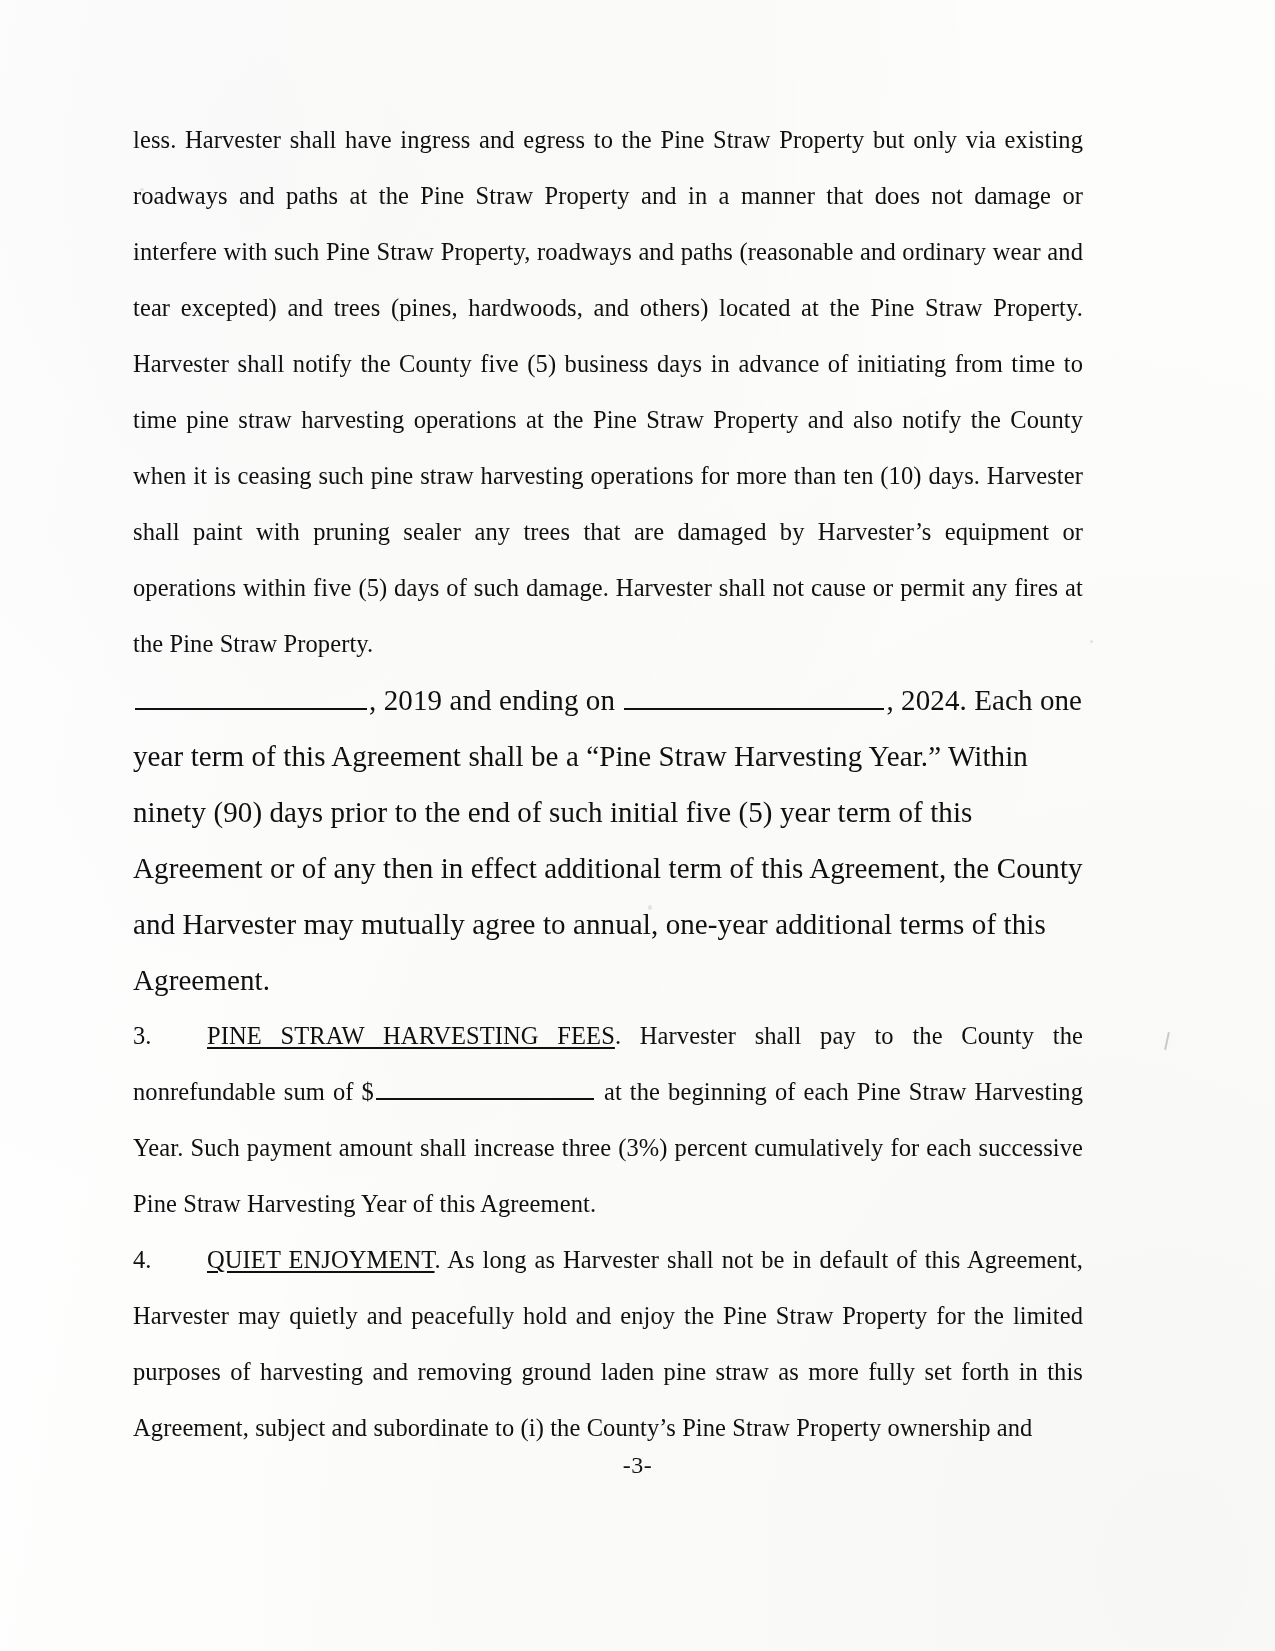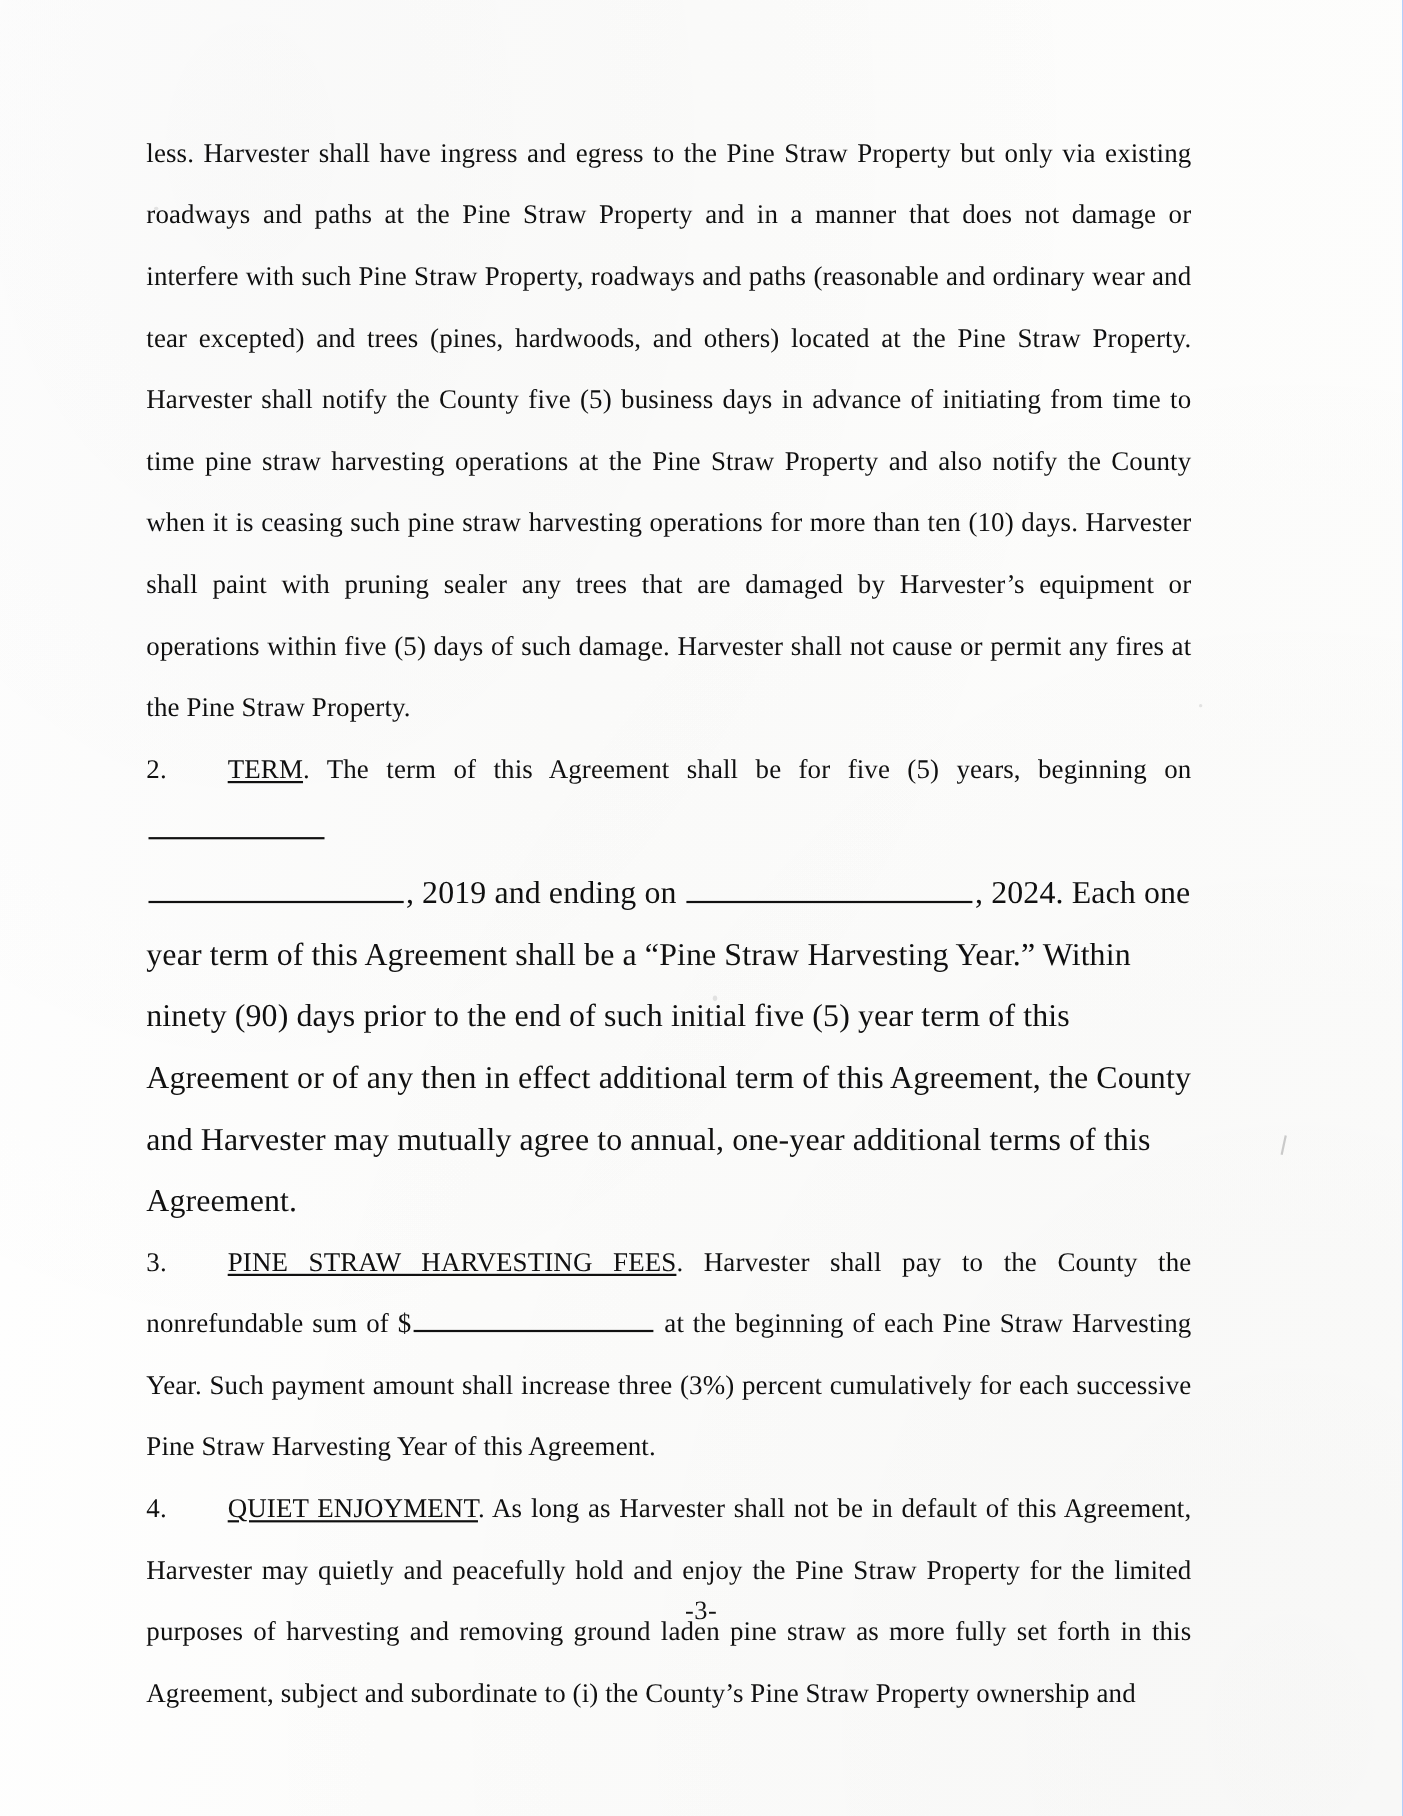--- a/index.html
+++ b/index.html
@@ -7,21 +7,21 @@
     padding: 0;
     background: #ffffff;
   }
   body {
     font-family: "Liberation Serif", "DejaVu Serif", serif;
   }
   .page {
     position: relative;
     width: 1275px;
     height: 1651px;
-    background: #3b82f6;
+    background: #8b5cf6;
     overflow: hidden;
   }
   
   .scan-tint {
     position: absolute;
     inset: 0;
     background:
       radial-gradient(ellipse at 18% 8%, rgba(0,0,0,0.018), rgba(0,0,0,0) 55%),
       radial-gradient(ellipse at 92% 95%, rgba(0,0,0,0.022), rgba(0,0,0,0) 60%),
       linear-gradient(100deg, #ffffff 0%, #fcfcfb 40%, #fdfdfc 100%);
@@ -122,23 +122,20 @@
   <div class="speck sp2"></div>
   <div class="speck sp3"></div>
   <div class="margin-mark"></div>
 
   <div class="content">
 
     <p class="para first">less.  Harvester shall have ingress and egress to the Pine Straw Property but only via existing roadways and paths at the Pine Straw Property and in a manner that does not damage or interfere with such Pine Straw Property, roadways and paths (reasonable and ordinary wear and tear excepted) and trees (pines, hardwoods, and others) located at the Pine Straw Property.  Harvester shall notify the County five (5) business days in advance of initiating from time to time pine straw harvesting operations at the Pine Straw Property and also notify the County when it is ceasing such pine straw harvesting operations for more than ten (10) days.  Harvester shall paint with pruning sealer any trees that are damaged by Harvester’s equipment or operations within five (5) days of such damage.  Harvester shall not cause or permit any fires at the Pine Straw Property.</p>
 
     <div class="gap"></div>
 
-    <div class="numbered">
-      <span class="num">2.</span><span class="heading-ul">TERM</span><span>.  The term of this Agreement shall be for five (5) years, beginning on </span><span class="blank b1"></span>
-    </div>
 
     <div class="line2">
       <span class="blank b2"></span><span>, 2019 and ending on </span><span class="blank b3"></span><span>, 2024.  Each one year term of this Agreement shall be a “Pine Straw Harvesting Year.”  Within ninety (90) days prior to the end of such initial five (5) year term of this Agreement or of any then in effect additional term of this Agreement, the County and Harvester may mutually agree to annual, one-year additional terms of this Agreement.</span>
     </div>
 
     <div class="gap"></div>
 
     <div class="numbered">
       <span class="num">3.</span><span class="heading-ul">PINE  STRAW  HARVESTING  FEES</span><span>.    Harvester  shall  pay  to  the  County  the nonrefundable sum of $</span><span class="blank b4"></span><span> at  the  beginning  of  each  Pine  Straw  Harvesting Year.  Such payment amount shall increase three (3%) percent cumulatively for each successive Pine Straw Harvesting Year of this Agreement.</span>
     </div>

